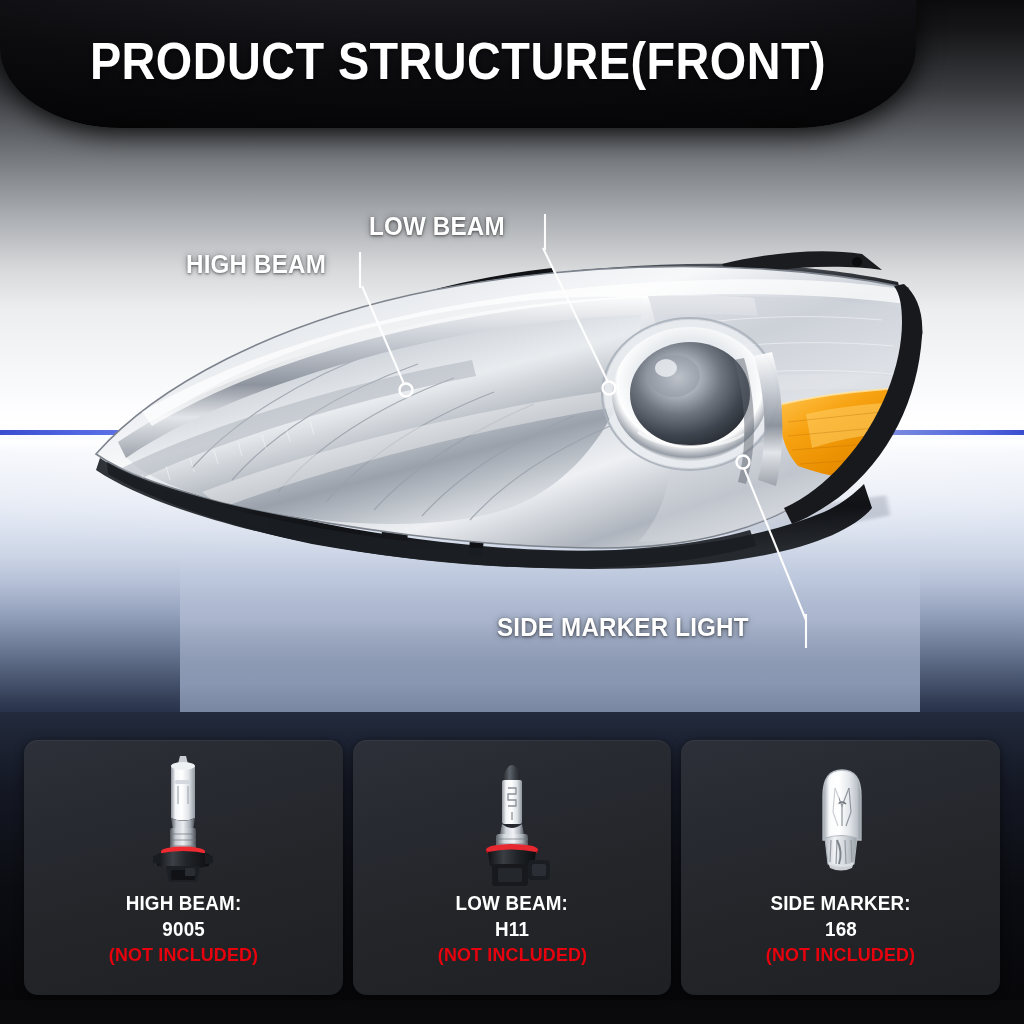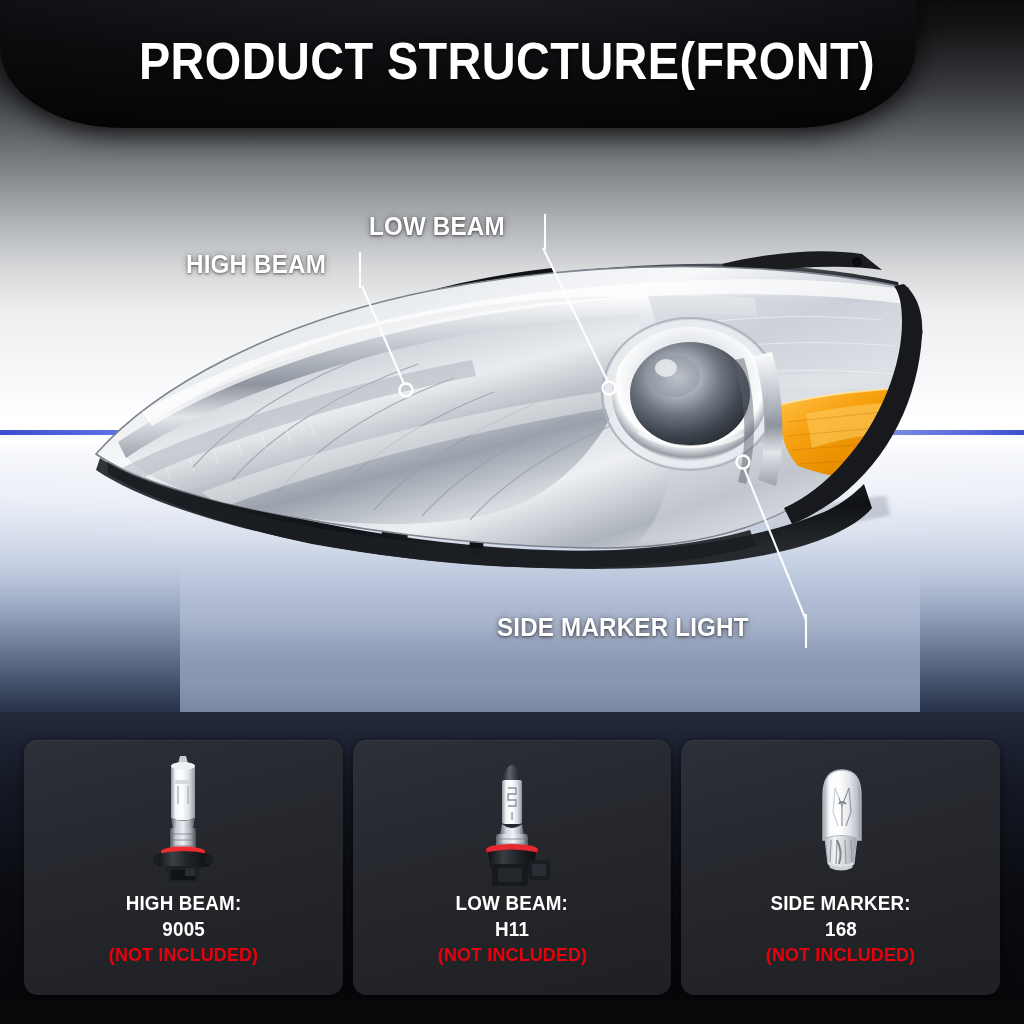--- a/index.html
+++ b/index.html
@@ -74,21 +74,21 @@
     pointer-events:none;
   }
 
   
   .header{
     position:absolute;left:0;top:0;width:916px;height:128px;
     background:
       radial-gradient(140% 180% at 50% -40%, #23232a 0%, #0c0c0f 52%, #000000 100%);
     border-bottom-left-radius:120px 80px;
     border-bottom-right-radius:120px 80px;
-    display:flex;align-items:center;justify-content:flex-end;
+    display:flex;align-items:center;justify-content:center;
     z-index:40;
     box-shadow:0 6px 26px rgba(0,0,0,.85);
   }
   .header-title{
     color:#fff;
     font-size:52px;
     font-weight:700;
     letter-spacing:.5px;
     transform:scaleX(.90);
     white-space:nowrap;

